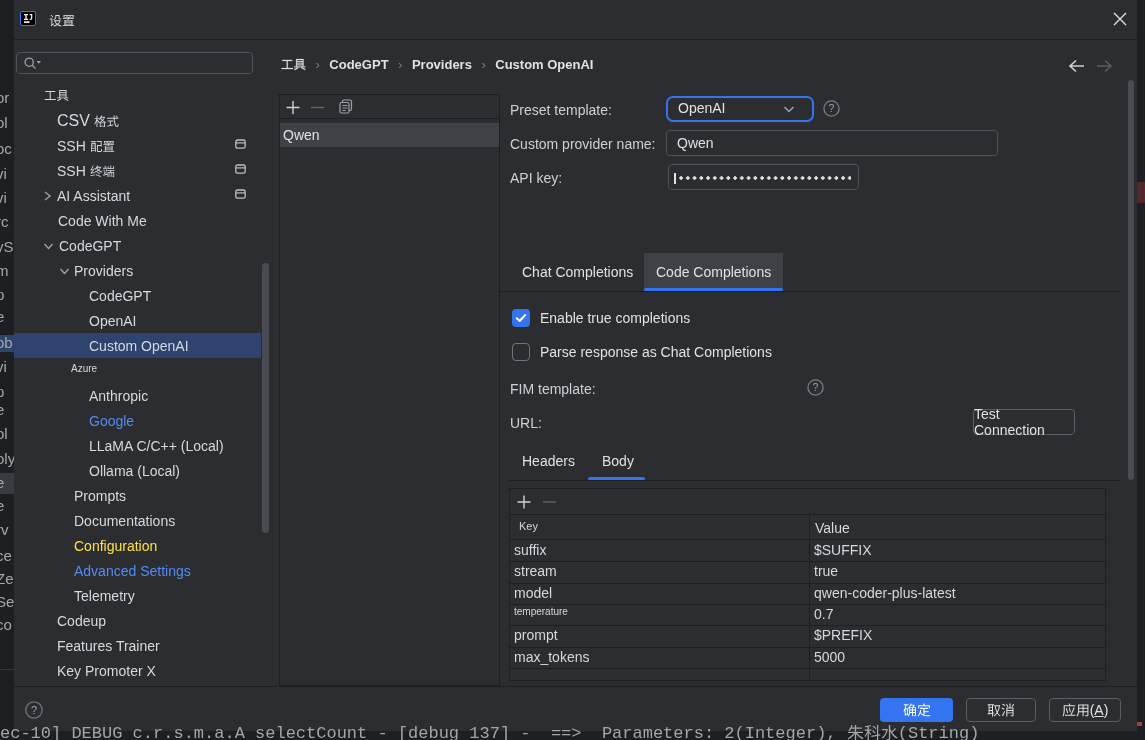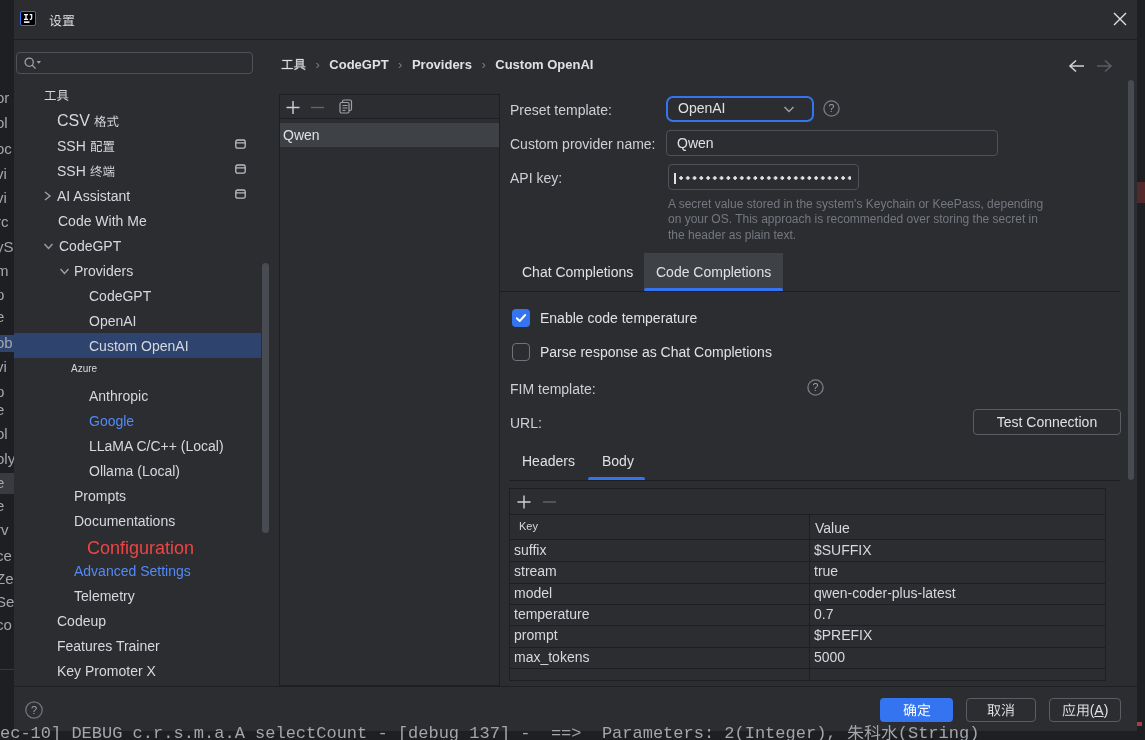--- a/index.html
+++ b/index.html
@@ -123,21 +123,21 @@
       <div class="abs" style="left:75px;top:272px;font-size:14px;color:#d6d8de;white-space:nowrap">OpenAI</div>
       <div class="abs" style="left:0;top:292px;width:247px;height:25px;background:#2e436e"></div>
       <div class="abs" style="left:75px;top:297px;font-size:14px;color:#d6d8de;white-space:nowrap">Custom OpenAI</div>
       <div class="abs" style="left:57px;top:322px;font-size:10px;color:#d6d8de;white-space:nowrap">Azure</div>
       <div class="abs" style="left:75px;top:347px;font-size:14px;color:#d6d8de;white-space:nowrap">Anthropic</div>
       <div class="abs" style="left:75px;top:372px;font-size:14px;color:#548af7;white-space:nowrap">Google</div>
       <div class="abs" style="left:75px;top:397px;font-size:14px;color:#d6d8de;white-space:nowrap">LLaMA C/C++ (Local)</div>
       <div class="abs" style="left:75px;top:422px;font-size:14px;color:#d6d8de;white-space:nowrap">Ollama (Local)</div>
       <div class="abs" style="left:60px;top:447px;font-size:14px;color:#d6d8de;white-space:nowrap">Prompts</div>
       <div class="abs" style="left:60px;top:472px;font-size:14px;color:#d6d8de;white-space:nowrap">Documentations</div>
-      <div class="abs" style="left:73px;top:497px;font-size:18px;color:#ef4444;white-space:nowrap">Configuration</div>
+      <div class="abs" style="left:60px;top:497px;font-size:14px;color:#fde047;white-space:nowrap">Configuration</div>
       <div class="abs" style="left:60px;top:522px;font-size:14px;color:#548af7;white-space:nowrap">Advanced Settings</div>
       <div class="abs" style="left:60px;top:547px;font-size:14px;color:#d6d8de;white-space:nowrap">Telemetry</div>
       <div class="abs" style="left:43px;top:572px;font-size:14px;color:#d6d8de;white-space:nowrap">Codeup</div>
       <div class="abs" style="left:43px;top:597px;font-size:14px;color:#d6d8de;white-space:nowrap">Features Trainer</div>
       <div class="abs" style="left:43px;top:622px;font-size:14px;color:#d6d8de;white-space:nowrap">Key Promoter X</div>
     </div>
     <div class="abs" style="left:248px;top:263px;width:7px;height:270px;background:#4e5157;border-radius:4px;opacity:.85"></div>
     <div class="abs" style="left:265px;top:94px;width:221px;height:592px;border:1px solid #1e1f22">
       <svg class="abs" style="left:6px;top:6px" width="60" height="14" viewBox="0 0 60 14">
         <path d="M7 0 L7 13 M0.5 6.5 L13.5 6.5" stroke="#ced0d6" stroke-width="1.4"></path>
@@ -180,41 +180,40 @@
     </svg>
     <div class="lbl" style="left:496px;top:136px">Custom provider name:</div>
     <div class="fld" style="left:652px;top:130px;width:332px;height:26px">
       <div style="position:absolute;left:10px;top:4px;font-size:14px;color:#dfe1e5">Qwen</div>
     </div>
     <div class="lbl" style="left:496px;top:170px">API key:</div>
     <div class="fld" style="left:654px;top:164px;width:191px;height:26px">
       <div style="position:absolute;left:5px;top:8px;width:2px;height:11px;background:#dfe1e5"></div>
       <div style="position:absolute;left:10px;top:11px;width:172px;height:4px;background:radial-gradient(circle 1.7px at 2px 2px,#dfe1e5 1.55px,transparent 1.7px);background-size:6.75px 4px;background-repeat:repeat-x"></div>
     </div>
-    <div class="abs" style="left:654px;top:197px;width:410px;font-size:12px;line-height:15.4px;color:#74787f">A secret value stored in the system's Keychain or KeePass, depending<br>on your OS. This approach is recommended over storing the secret in<br>the header as plain text.</div>
     <div class="abs" style="left:630px;top:253px;width:139px;height:37px;background:#3e4146"></div>
     <div class="abs" style="left:630px;top:288px;width:139px;height:4px;background:#3574f0;border-radius:2px"></div>
     <div class="txt" style="left:508px;top:264px;color:#dfe1e5">Chat Completions</div>
     <div class="txt" style="left:642px;top:264px;color:#dfe1e5">Code Completions</div>
     <div class="sep" style="left:486px;top:291px;width:620px;height:1px"></div>
     <div class="abs" style="left:498px;top:309px;width:18px;height:18px;background:#3574f0;border-radius:4px">
       <svg style="position:absolute;left:2px;top:2px" width="14" height="14" viewBox="0 0 14 14">
         <path d="M2.8 7.2 L5.7 10 L11.2 4" fill="none" stroke="#fff" stroke-width="2" stroke-linecap="round" stroke-linejoin="round"></path>
       </svg>
     </div>
-    <div class="txt" style="left:526px;top:310px">Enable code temperature</div>
+    <div class="txt" style="left:526px;top:310px">Enable true completions</div>
     <div class="abs" style="left:498px;top:343px;width:18px;height:18px;border:1.5px solid #6f737a;border-radius:4px"></div>
     <div class="txt" style="left:526px;top:344px">Parse response as Chat Completions</div>
     <div class="lbl" style="left:496px;top:381px">FIM template:</div>
     <svg class="abs" style="left:793px;top:379px" width="17" height="17" viewBox="0 0 17 17">
       <circle cx="8.5" cy="8.5" r="7.6" fill="none" stroke="#797e86" stroke-width="1.3"></circle>
       <text x="8.5" y="12.2" text-anchor="middle" font-size="10.5" fill="#9da0a8" font-family="Liberation Sans">?</text>
     </svg>
     <div class="lbl" style="left:496px;top:415px">URL:</div>
-    <div class="btn" style="left:959px;top:409px;width:148px;height:26px">Test Connection</div>
+    <div class="btn" style="left:959px;top:409px;width:102px;height:26px">Test Connection</div>
     <div class="txt" style="left:508px;top:453px;color:#dfe1e5">Headers</div>
     <div class="txt" style="left:588px;top:453px;color:#dfe1e5">Body</div>
     <div class="abs" style="left:574px;top:477px;width:57px;height:4px;background:#3574f0;border-radius:2px"></div>
     <div class="sep" style="left:495px;top:480px;width:611px;height:1px"></div>
     <div class="abs" style="left:495px;top:488px;width:597px;height:193px;border:1px solid #1e1f22">
       <svg class="abs" style="left:7px;top:6px" width="60" height="14" viewBox="0 0 60 14">
         <path d="M7 0.5 L7 13.5 M0.5 7 L13.5 7" stroke="#ced0d6" stroke-width="1.4"></path>
         <path d="M26 7 L39 7" stroke="#62656b" stroke-width="1.4"></path>
       </svg>
       <div class="abs" style="left:0;top:25px;width:595px;height:1px;background:#1e1f22"></div>
@@ -224,21 +223,21 @@
       <div class="abs" style="left:299px;top:25px;width:1px;height:166px;background:#1e1f22"></div>
       <div class="abs" style="left:4px;top:53px;font-size:14px;color:#d6d8de">suffix</div>
       <div class="abs" style="left:304px;top:53px;font-size:14px;color:#d6d8de">$SUFFIX</div>
       <div class="abs" style="left:0;top:72px;width:595px;height:1px;background:#1e1f22"></div>
       <div class="abs" style="left:4px;top:74.3px;font-size:14px;color:#d6d8de">stream</div>
       <div class="abs" style="left:304px;top:74.3px;font-size:14px;color:#d6d8de">true</div>
       <div class="abs" style="left:0;top:94px;width:595px;height:1px;background:#1e1f22"></div>
       <div class="abs" style="left:4px;top:95.6px;font-size:14px;color:#d6d8de">model</div>
       <div class="abs" style="left:304px;top:95.6px;font-size:14px;color:#d6d8de">qwen-coder-plus-latest</div>
       <div class="abs" style="left:0;top:115px;width:595px;height:1px;background:#1e1f22"></div>
-      <div class="abs" style="left:4px;top:116.89999999999999px;font-size:14px;color:#d6d8de">temperature</div>
+      <div class="abs" style="left:4px;top:116.89999999999999px;font-size:10px;color:#d6d8de">temperature</div>
       <div class="abs" style="left:304px;top:116.89999999999999px;font-size:14px;color:#d6d8de">0.7</div>
       <div class="abs" style="left:0;top:136px;width:595px;height:1px;background:#1e1f22"></div>
       <div class="abs" style="left:4px;top:138.2px;font-size:14px;color:#d6d8de">prompt</div>
       <div class="abs" style="left:304px;top:138.2px;font-size:14px;color:#d6d8de">$PREFIX</div>
       <div class="abs" style="left:0;top:158px;width:595px;height:1px;background:#1e1f22"></div>
       <div class="abs" style="left:4px;top:159.5px;font-size:14px;color:#d6d8de">max_tokens</div>
       <div class="abs" style="left:304px;top:159.5px;font-size:14px;color:#d6d8de">5000</div>
       <div class="abs" style="left:0;top:179px;width:595px;height:1px;background:#1e1f22"></div>
     </div>
     <div class="abs" style="left:1114px;top:80px;width:6px;height:400px;background:#4e5157;border-radius:3px;opacity:.85"></div>

